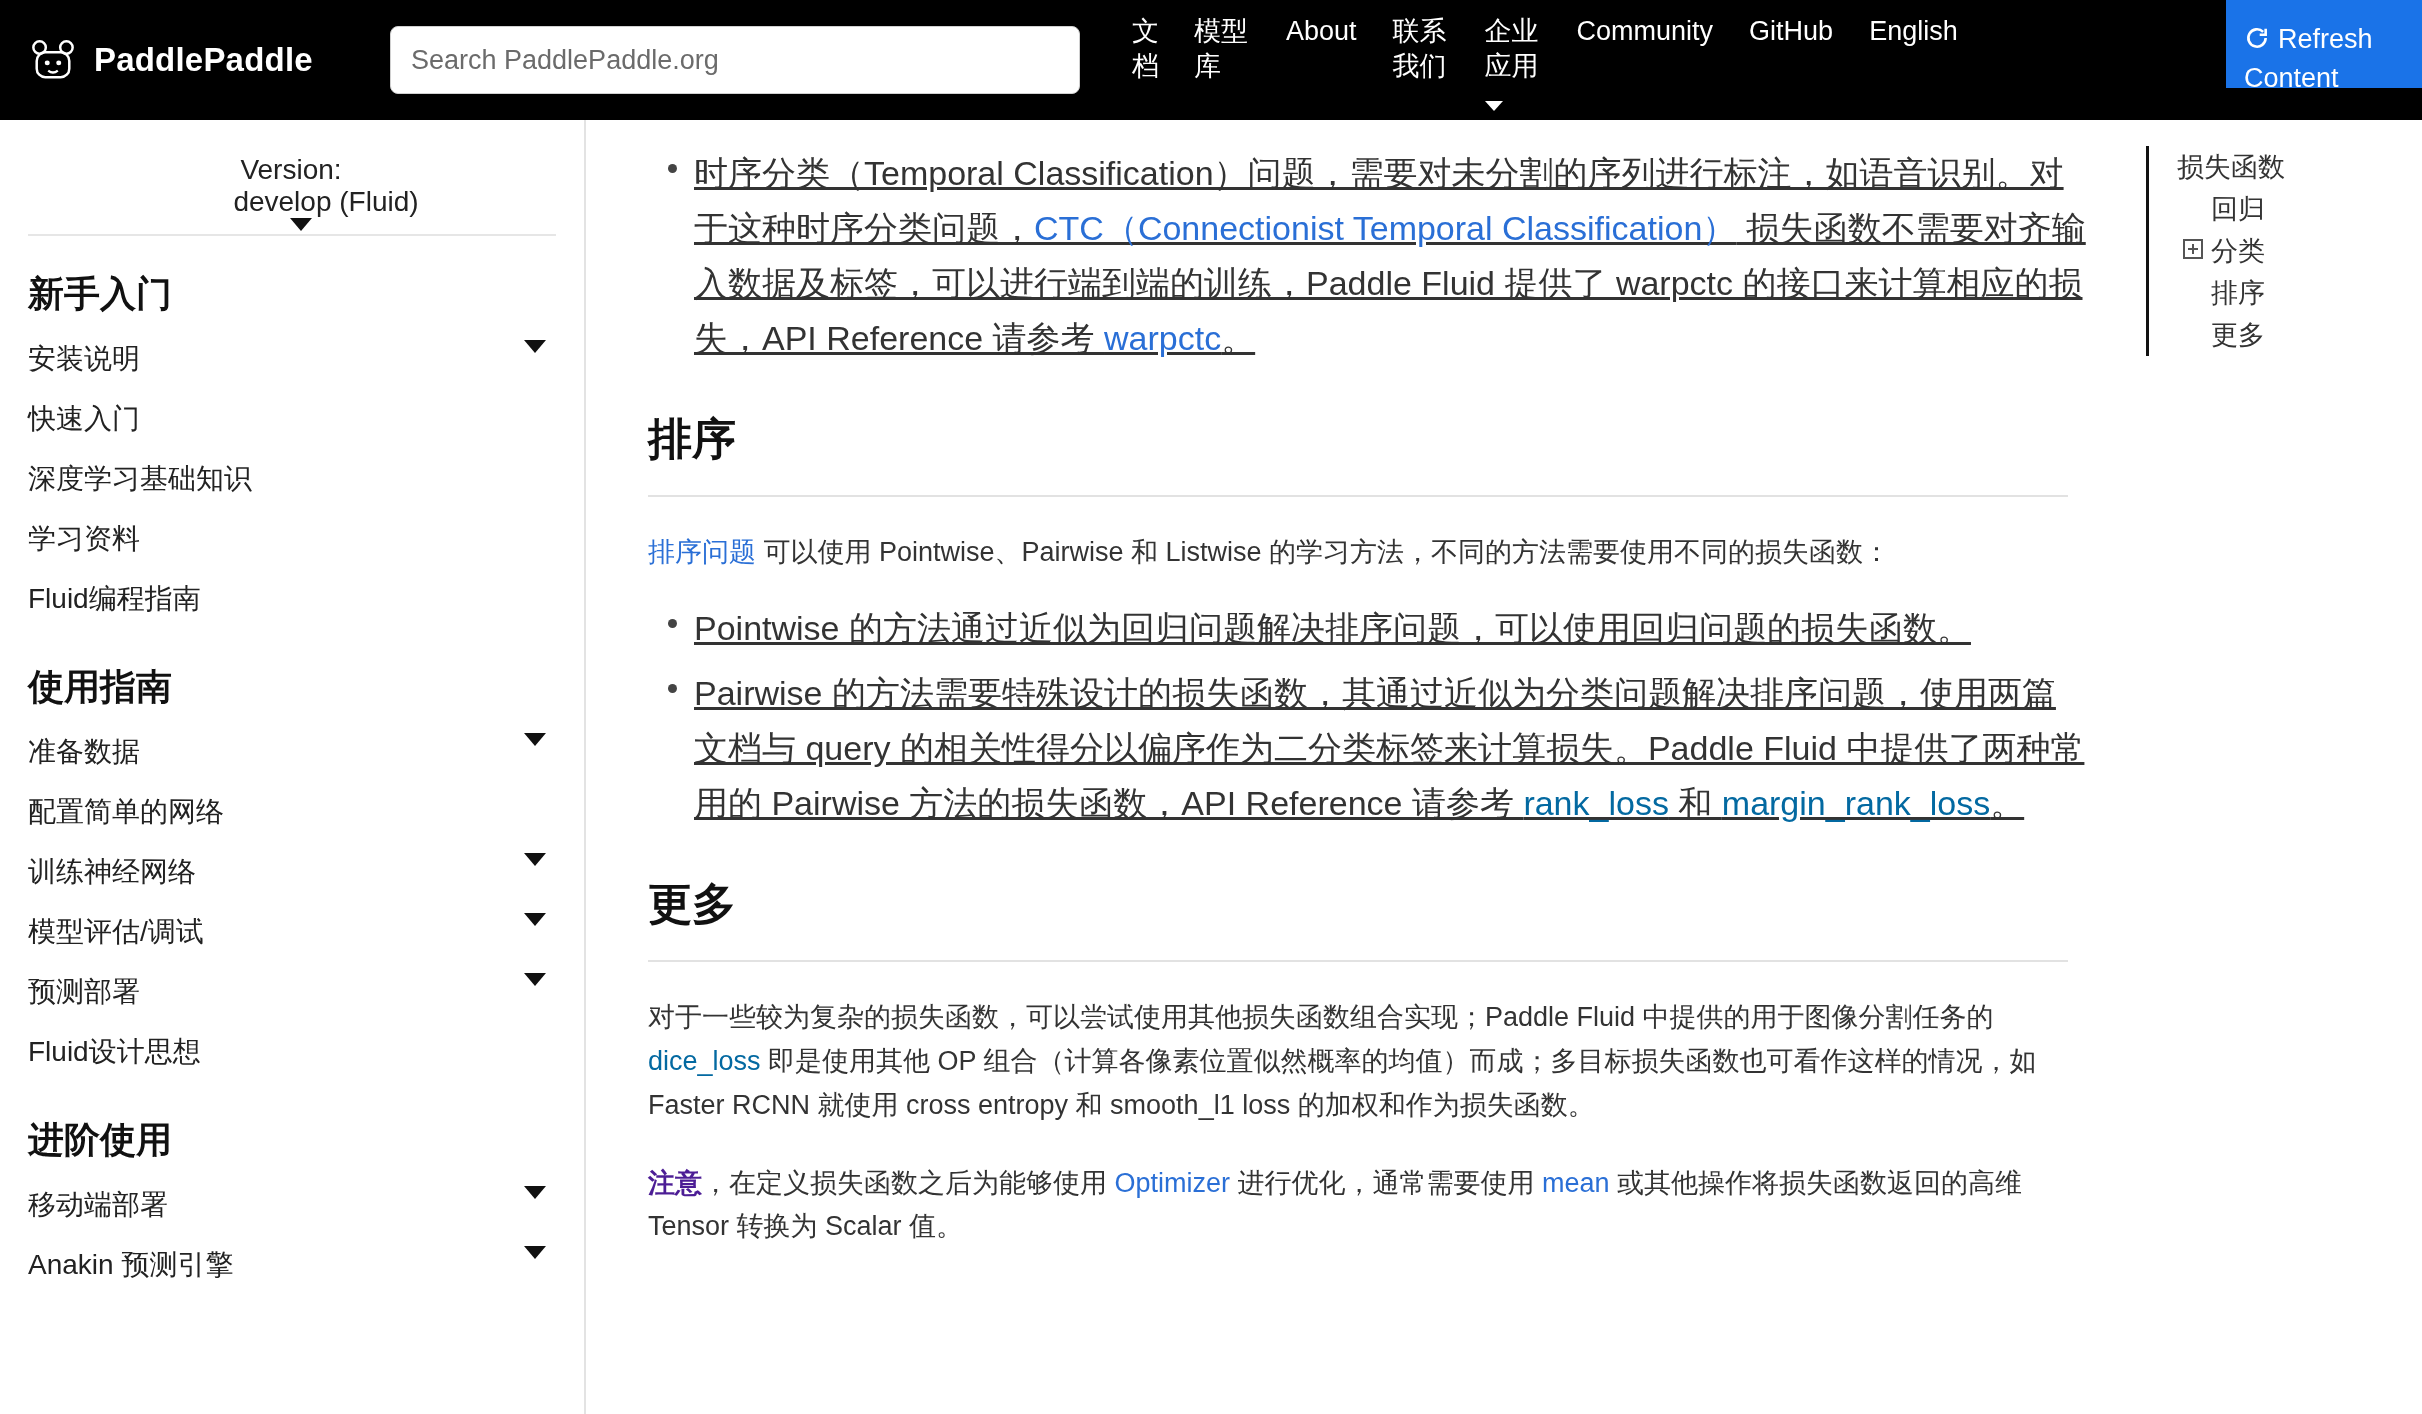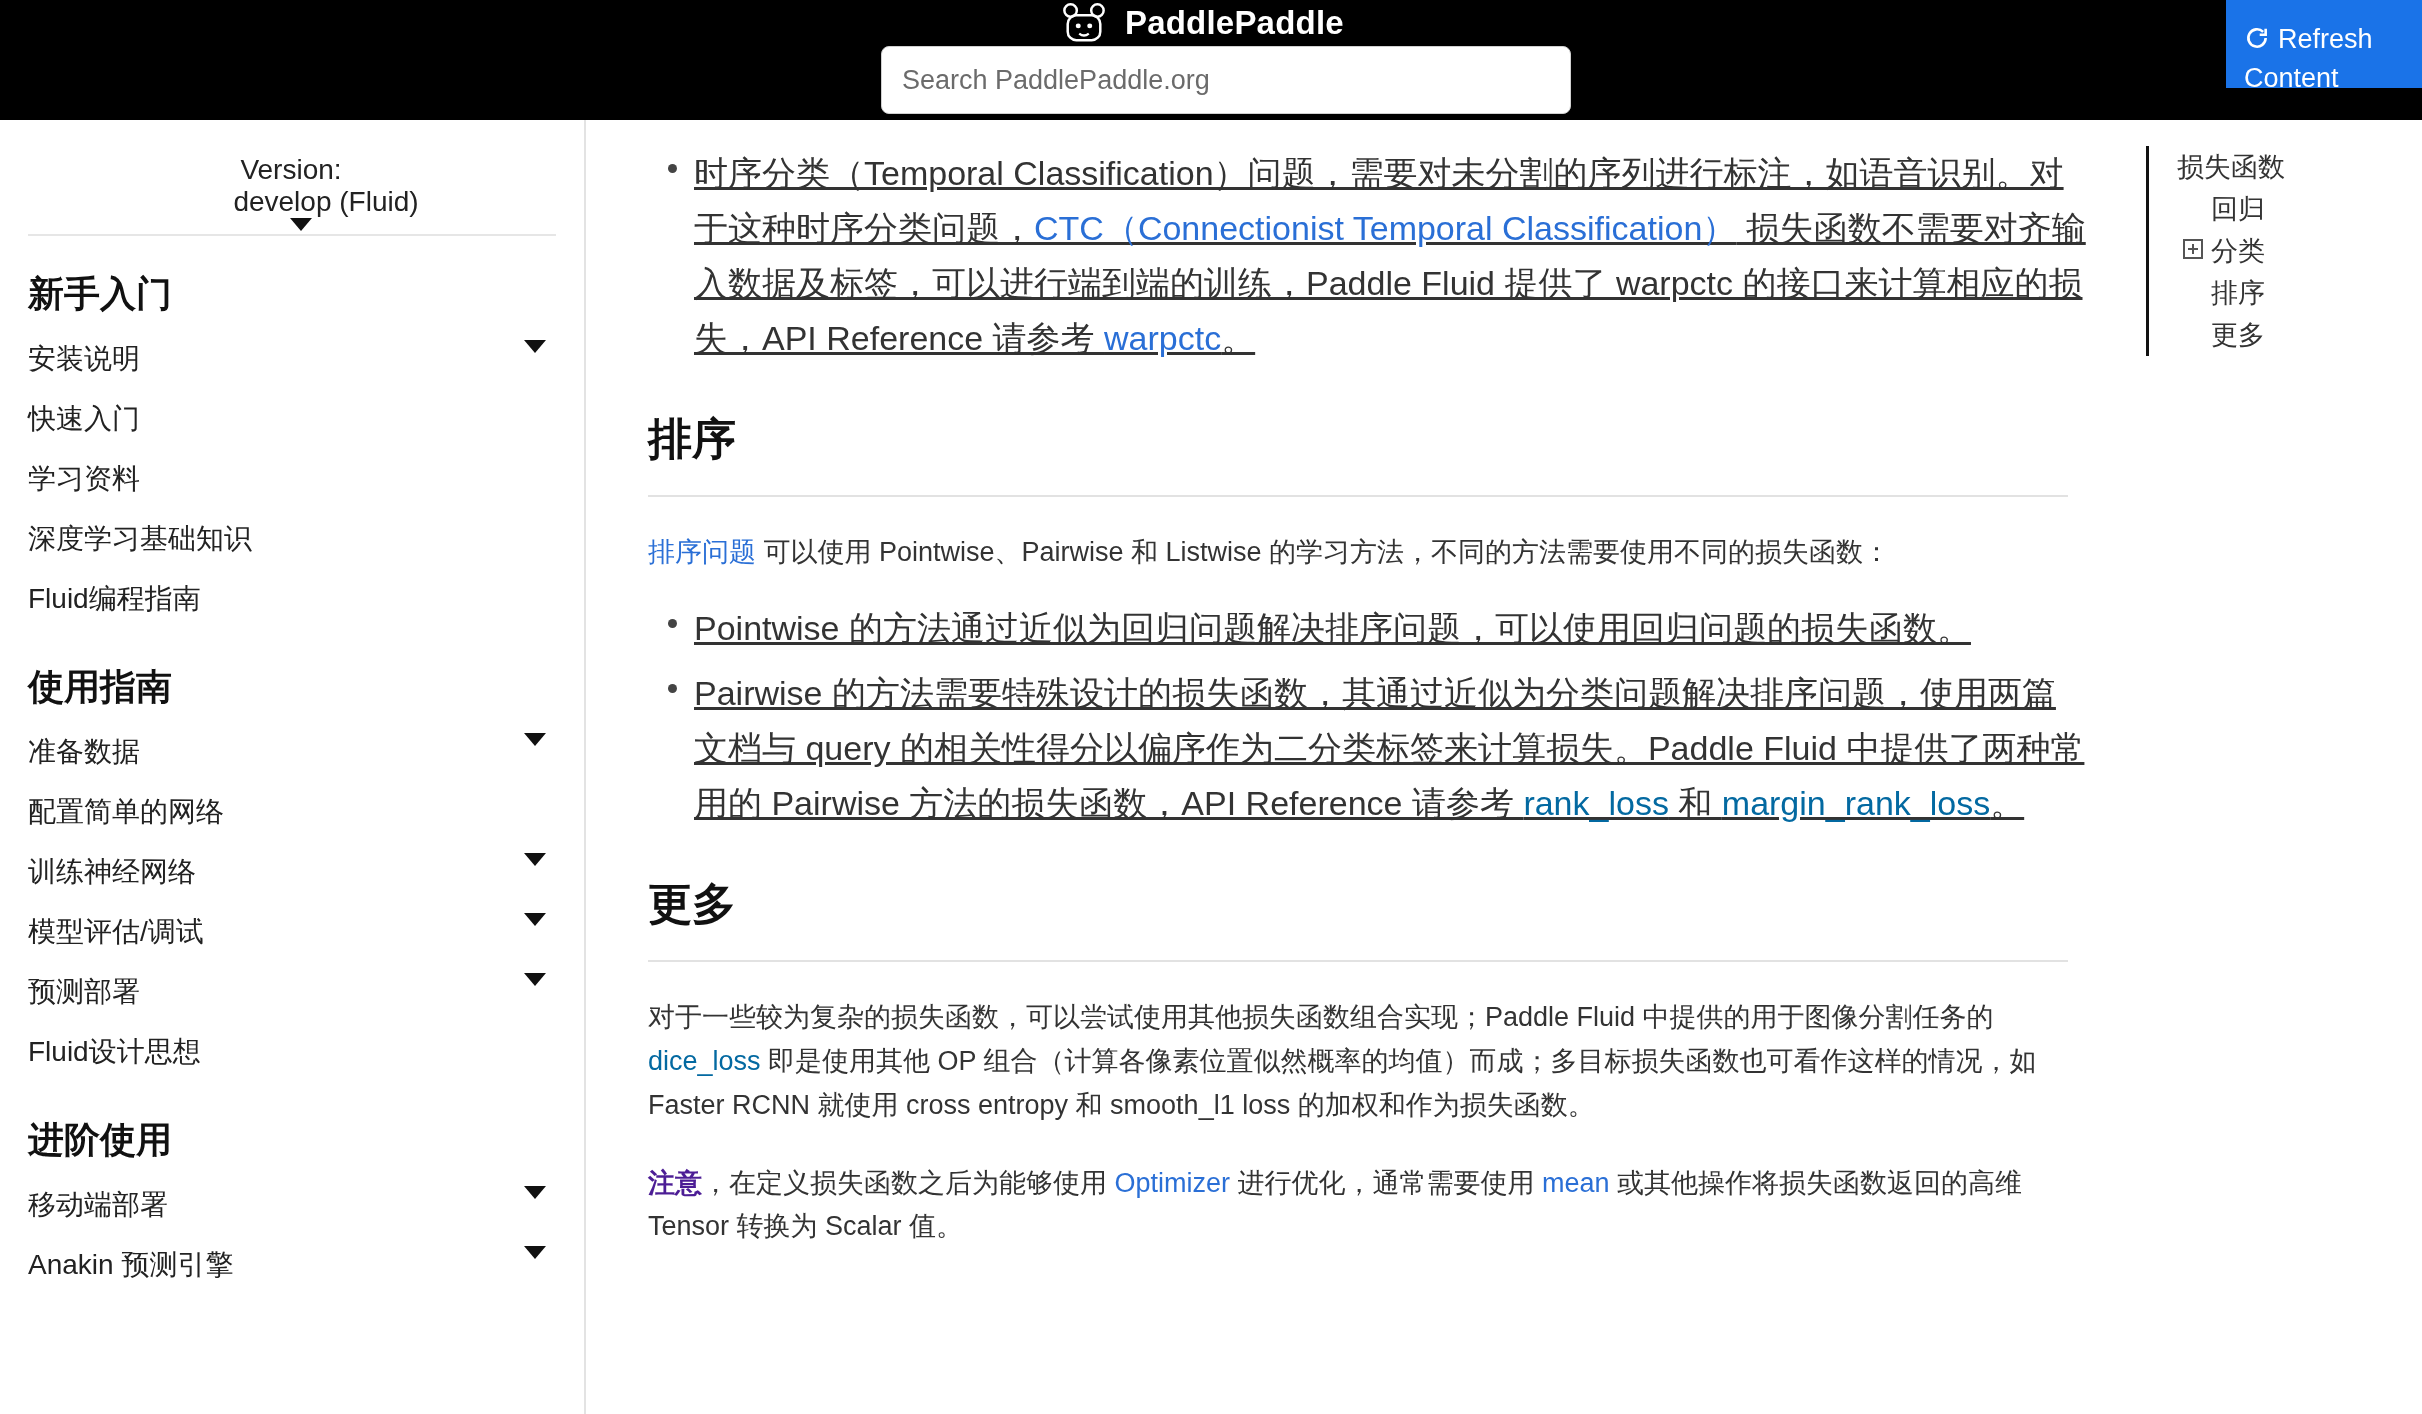--- a/index.html
+++ b/index.html
@@ -17,21 +17,20 @@
   }
 
   
   .topbar {
     height: 120px;
     background: #000;
     display: flex;
     align-items: center;
     color: #fff;
     position: relative;
-    flex-direction: column;
   }
   .brand {
     display: flex;
     align-items: center;
     gap: 18px;
     padding-left: 30px;
     width: 360px;
     flex: 0 0 auto;
   }
   .brand-logo { width: 46px; height: 46px; display: block; }
@@ -313,24 +312,24 @@
 
     <div class="sec-title">新手入门</div>
     <div class="nav-link">
       <span>安装说明</span>
       <span class="tri"></span>
     </div>
     <div class="nav-link">
       <span>快速入门</span>
     </div>
     <div class="nav-link">
+      <span>深度学习基础知识</span>
+    </div>
+    <div class="nav-link">
       <span>学习资料</span>
-    </div>
-    <div class="nav-link">
-      <span>深度学习基础知识</span>
     </div>
     <div class="nav-link">
       <span>Fluid编程指南</span>
     </div>
 
     <div class="sec-title">使用指南</div>
     <div class="nav-link">
       <span>准备数据</span>
       <span class="tri"></span>
     </div>

